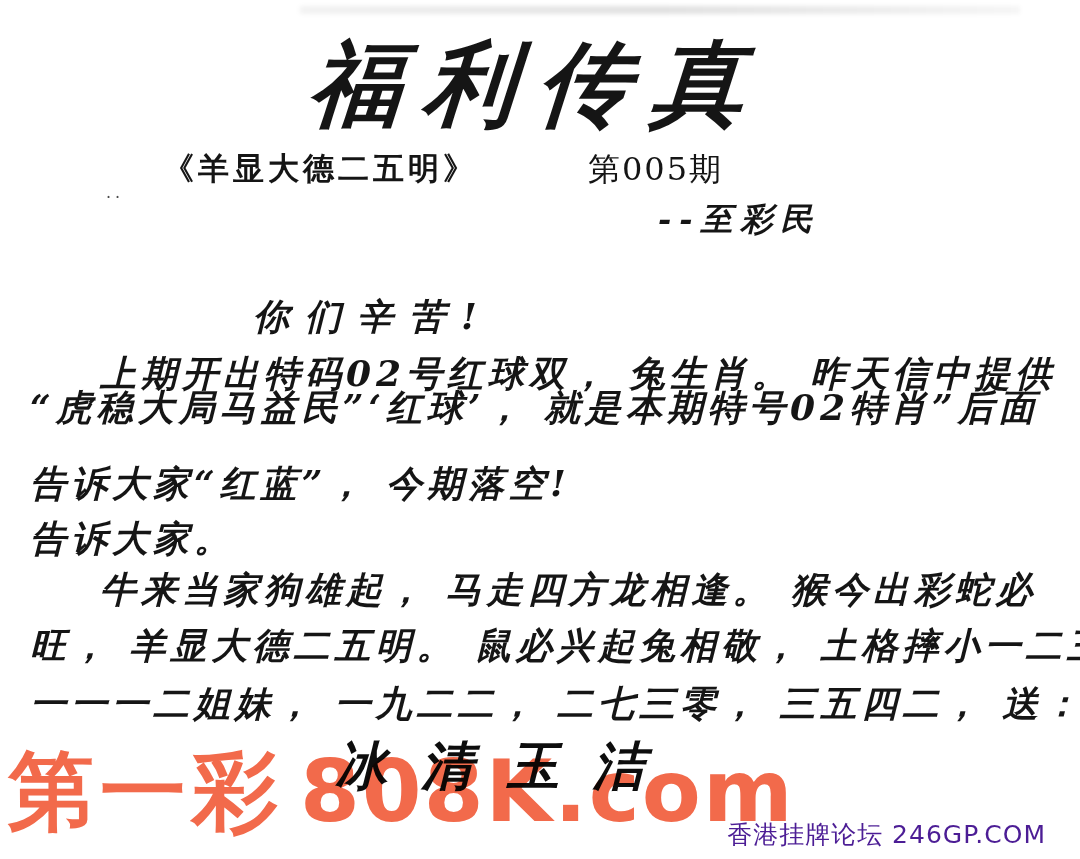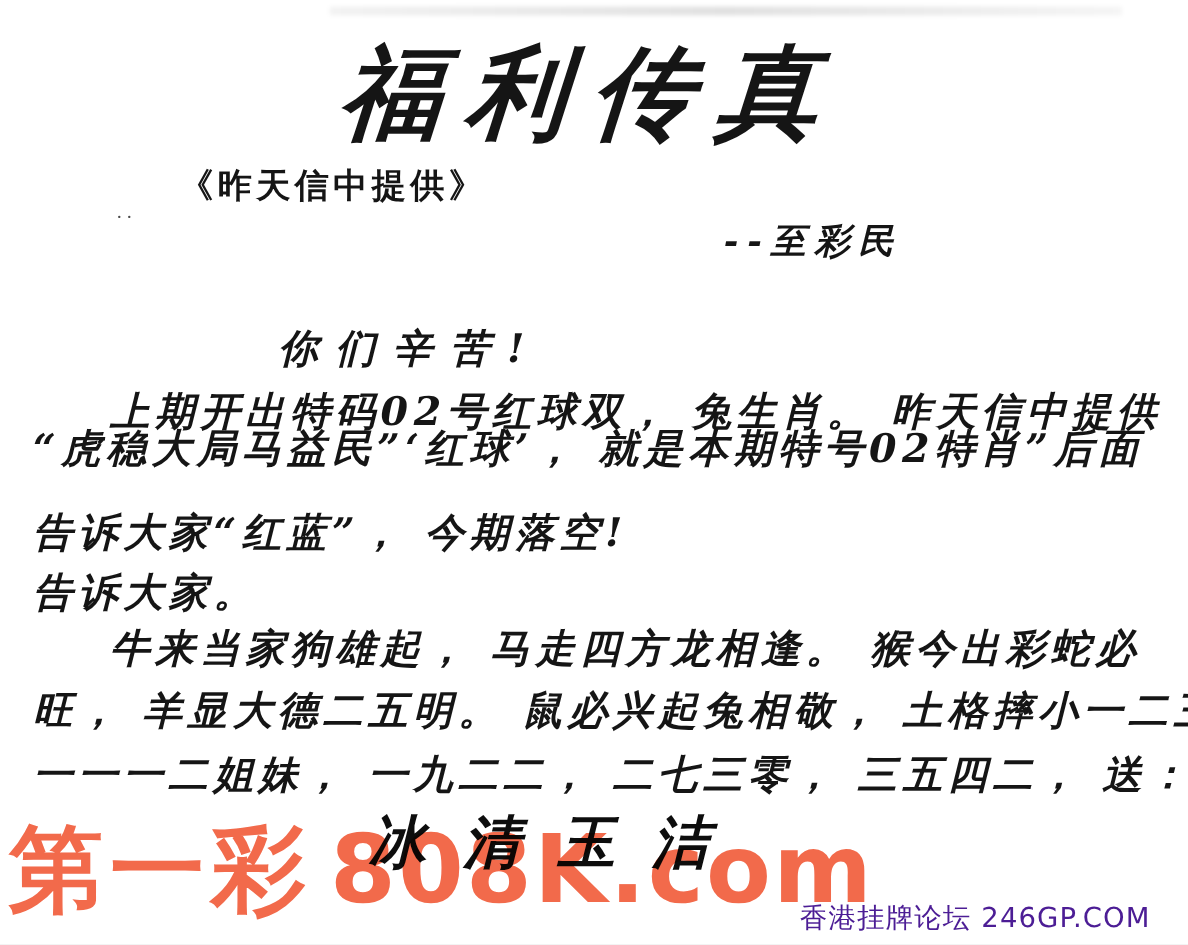--- a/index.html
+++ b/index.html
@@ -82,22 +82,23 @@
 </style>
 </head>
 <body>
 
 <div class="page">
 
   <div class="scan-smudge"></div>
 
   <div class="title">福利传真</div>
 
-  <div class="secrecy">《昨天信中提供》</div>
+  <div class="secrecy">《羊显大德二五明》</div>
 
+  <div class="issue">第005期</div>
 
   <div class="stray-dots">··</div>
 
   <div class="dedication">--至彩民</div>
 
 
   <div class="greeting">你们辛苦!</div>
 
   <div class="body-line bl-0">上期开出特码02号红球双， 兔生肖。 昨天信中提供</div>
   <div class="body-line bl-1">“虎稳大局马益民”‘红球’， 就是本期特号02特肖”后面</div>

